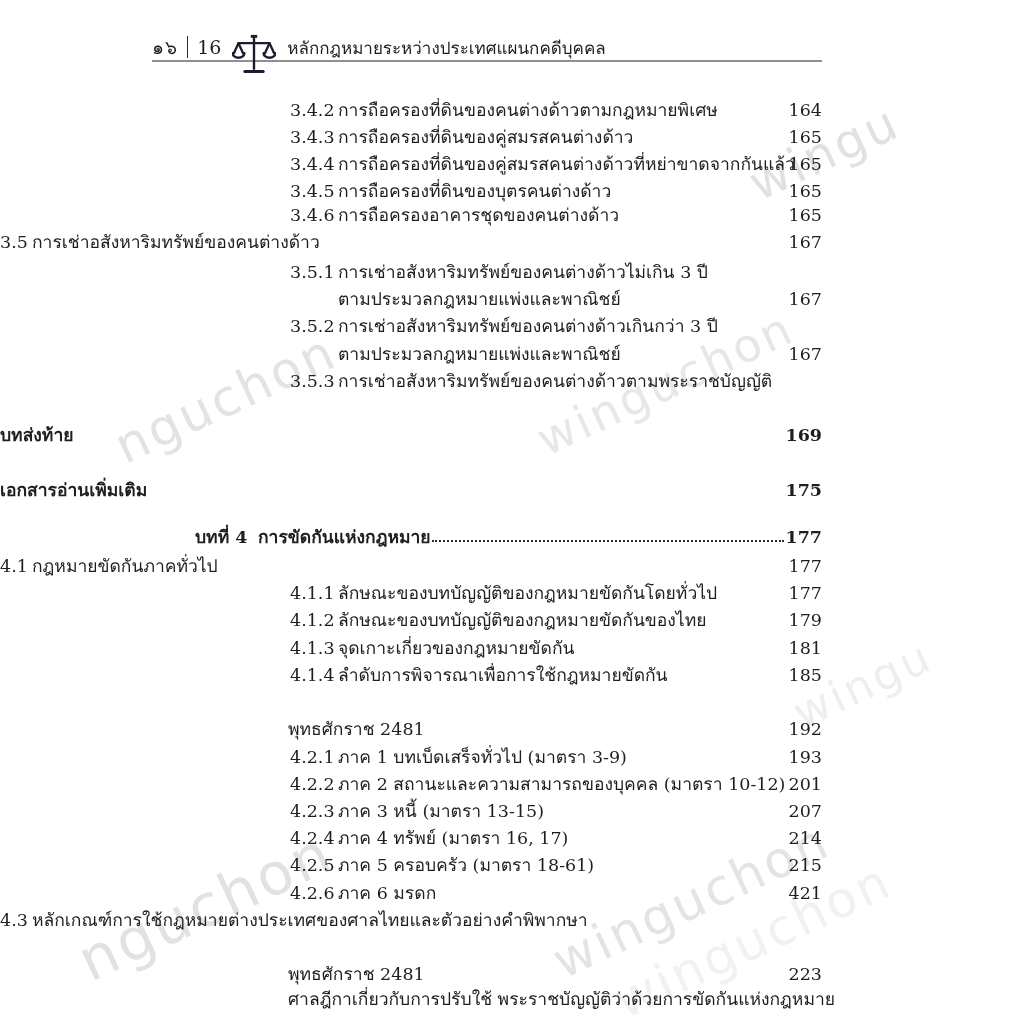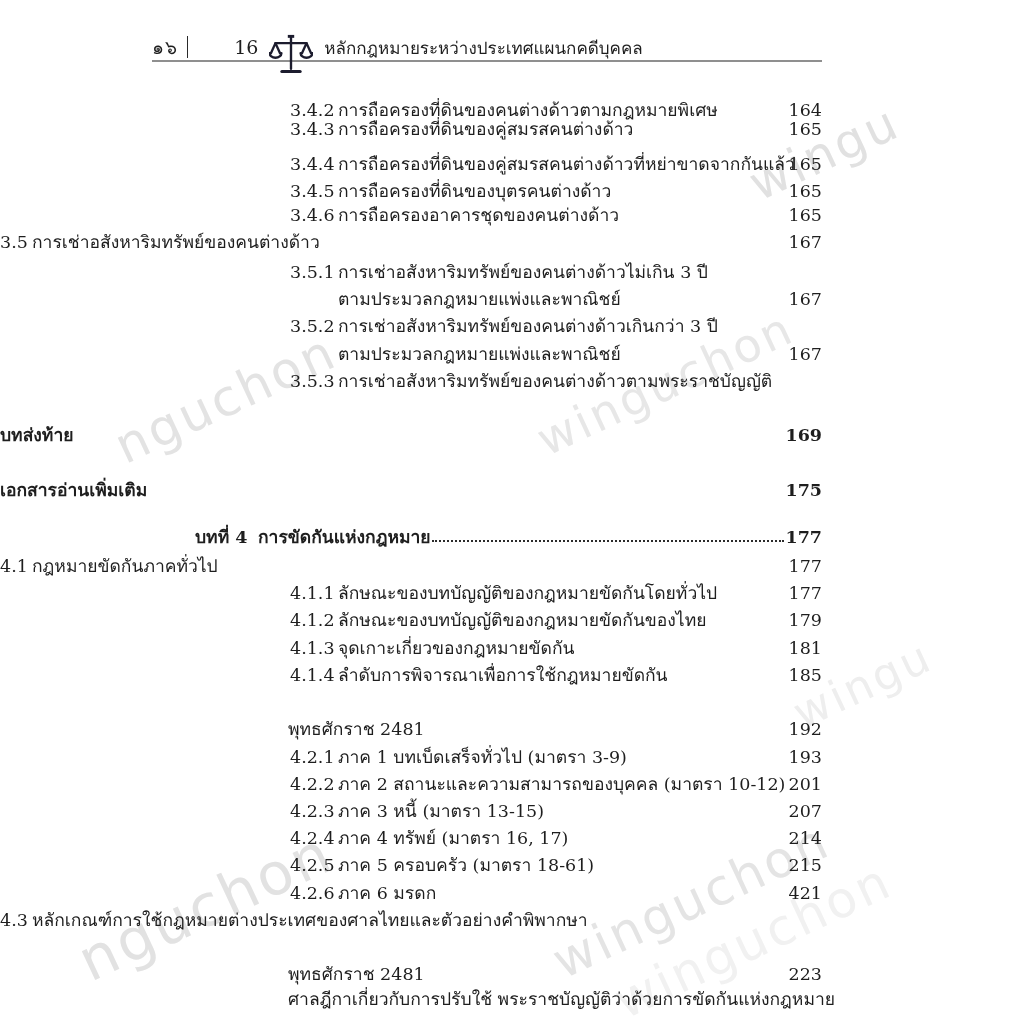--- a/index.html
+++ b/index.html
@@ -40,21 +40,21 @@
   .header{
     position:absolute;left:152px;top:30px;height:34px;
     display:flex;align-items:center;
     z-index:2;
   }
   .pg-thai{font-size:19px;letter-spacing:1px;}
   .hdr-sep{
     display:inline-block;width:1px;height:22px;
     background:#2a2a2a;margin:0 9px;
   }
-  .pg-arab{font-size:19px;margin-left:37px;}
+  .pg-arab{font-size:19px;}
   .scales{position:relative;top:8px;margin:0 9px 0 11px;}
   .book-title{font-size:17px;margin-left:2px;}
   .header-rule{
     position:absolute;left:152px;top:60px;width:670px;height:2px;
     background:#8f8f8f;z-index:1;
   }
 
   
   .row{
     position:absolute;left:0;width:100%;height:27px;
@@ -108,21 +108,21 @@
         <path d="M34.5 21 A6.5 5 0 0 0 47.5 21"></path>
         <line x1="14" y1="41" x2="34" y2="41" stroke-width="3.4"></line>
       </g>
       <rect x="20.5" y="1" width="7" height="3.2" fill="#1c1c2e"></rect>
     </svg>
     <span class="book-title">หลักกฎหมายระหว่างประเทศแผนกคดีบุคคล</span>
   </div>
   <div class="header-rule"></div>
 
   <div class="row l2" style="top:97px"><span class="num">3.4.2</span><span class="lbl">การถือครองที่ดินของคนต่างด้าวตามกฎหมายพิเศษ</span><span class="pg">164</span></div>
-  <div class="row l2" style="top:116px"><span class="num">3.4.3</span><span class="lbl">การถือครองที่ดินของคู่สมรสคนต่างด้าว</span><span class="pg">165</span></div>
+  <div class="row l2" style="top:124px"><span class="num">3.4.3</span><span class="lbl">การถือครองที่ดินของคู่สมรสคนต่างด้าว</span><span class="pg">165</span></div>
   <div class="row l2" style="top:151px"><span class="num">3.4.4</span><span class="lbl">การถือครองที่ดินของคู่สมรสคนต่างด้าวที่หย่าขาดจากกันแล้ว</span><span class="pg">165</span></div>
   <div class="row l2" style="top:178px"><span class="num">3.4.5</span><span class="lbl">การถือครองที่ดินของบุตรคนต่างด้าว</span><span class="pg">165</span></div>
   <div class="row l2" style="top:202px"><span class="num">3.4.6</span><span class="lbl">การถือครองอาคารชุดของคนต่างด้าว</span><span class="pg">165</span></div>
   <div class="row l1" style="top:229px"><span class="num">3.5</span><span class="lbl">การเช่าอสังหาริมทรัพย์ของคนต่างด้าว</span><span class="pg">167</span></div>
   <div class="row l2" style="top:259px"><span class="num">3.5.1</span><span class="lbl">การเช่าอสังหาริมทรัพย์ของคนต่างด้าวไม่เกิน 3 ปี</span><span class="pg"></span></div>
   <div class="row cont2" style="top:286px"><span class="lbl">ตามประมวลกฎหมายแพ่งและพาณิชย์</span><span class="pg">167</span></div>
   <div class="row l2" style="top:313px"><span class="num">3.5.2</span><span class="lbl">การเช่าอสังหาริมทรัพย์ของคนต่างด้าวเกินกว่า 3 ปี</span><span class="pg"></span></div>
   <div class="row cont2" style="top:341px"><span class="lbl">ตามประมวลกฎหมายแพ่งและพาณิชย์</span><span class="pg">167</span></div>
   <div class="row l2" style="top:368px"><span class="num">3.5.3</span><span class="lbl">การเช่าอสังหาริมทรัพย์ของคนต่างด้าวตามพระราชบัญญัติ</span><span class="pg"></span></div>
   <div class="row chap" style="top:422px"><span class="lbl">บทส่งท้าย</span><span class="pg">169</span></div>

